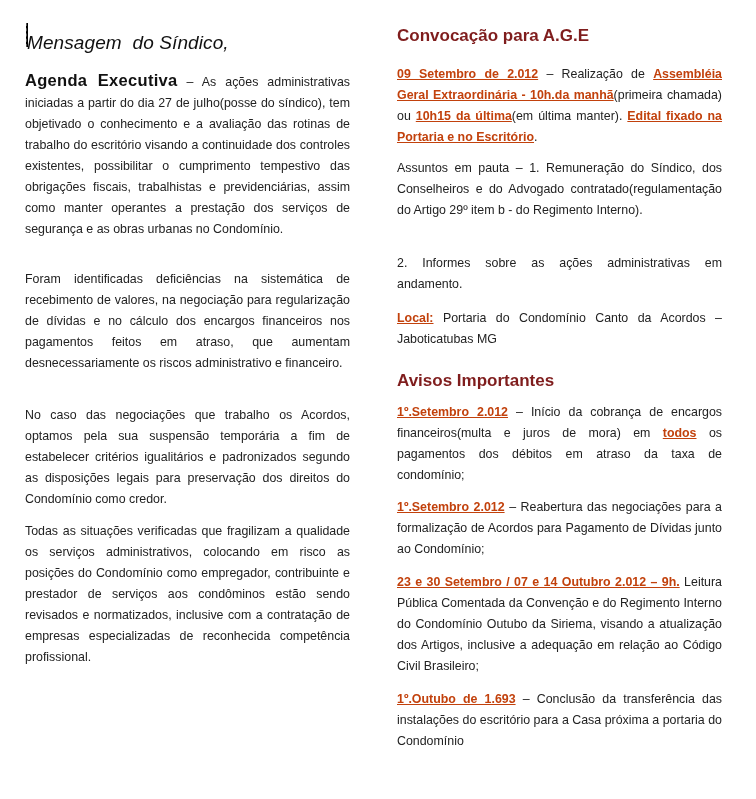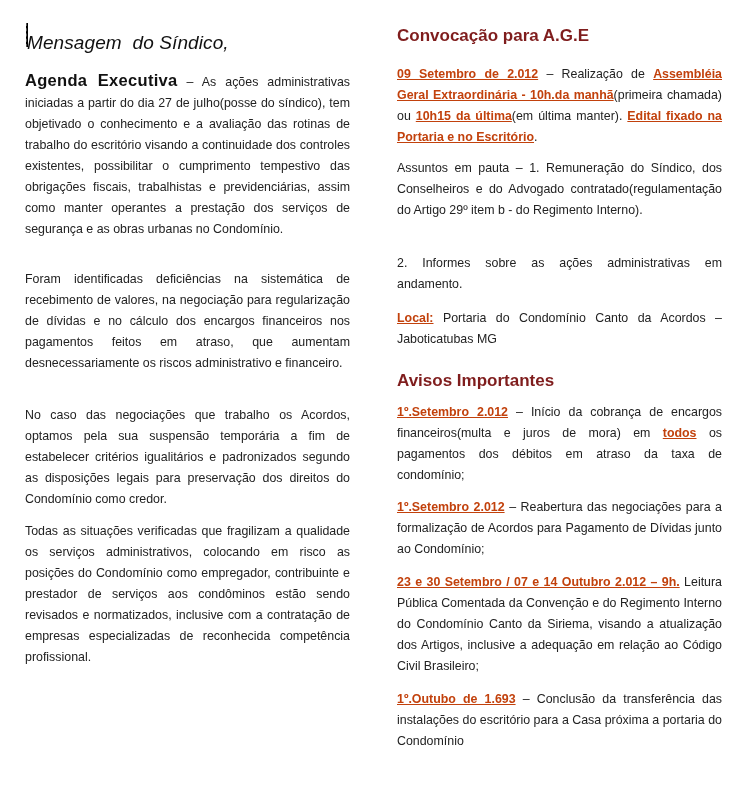--- a/index.html
+++ b/index.html
@@ -59,18 +59,18 @@
 
   <div class="heading" style="top:371px;">Avisos Importantes</div>
 
   <p class="par" style="top:402px;">
     <b>1º.Setembro 2.012</b><span> – Início da cobrança de encargos financeiros(multa e juros de mora) em </span><b>todos</b><span> os pagamentos dos débitos em atraso da taxa de condomínio;</span>
   </p>
   <p class="par" style="top:497px;">
     <b>1º.Setembro 2.012</b><span> – Reabertura das negociações para a formalização de Acordos para Pagamento de Dívidas junto ao Condomínio;</span>
   </p>
   <p class="par" style="top:572px;">
-    <b>23 e 30 Setembro / 07 e 14 Outubro 2.012 – 9h.</b><span> Leitura Pública Comentada da Convenção e do Regimento Interno do Condomínio Canto da Siriema, visando a atualização dos Artigos, inclusive a adequação em relação ao Código Civil Brasileiro;</span>
+    <b>23 e 30 Setembro / 07 e 14 Outubro 2.012 – 9h.</b><span> Leitura Pública Comentada da Convenção e do Regimento Interno do Condomínio Outubo da Siriema, visando a atualização dos Artigos, inclusive a adequação em relação ao Código Civil Brasileiro;</span>
   </p>
   <p class="par" style="top:689px;">
     <b>1º.Outubo de 1.693</b><span> – Conclusão da transferência das instalações do escritório para a Casa próxima a portaria do Condomínio</span>
   </p>
 </div>
 
 </body></html>

